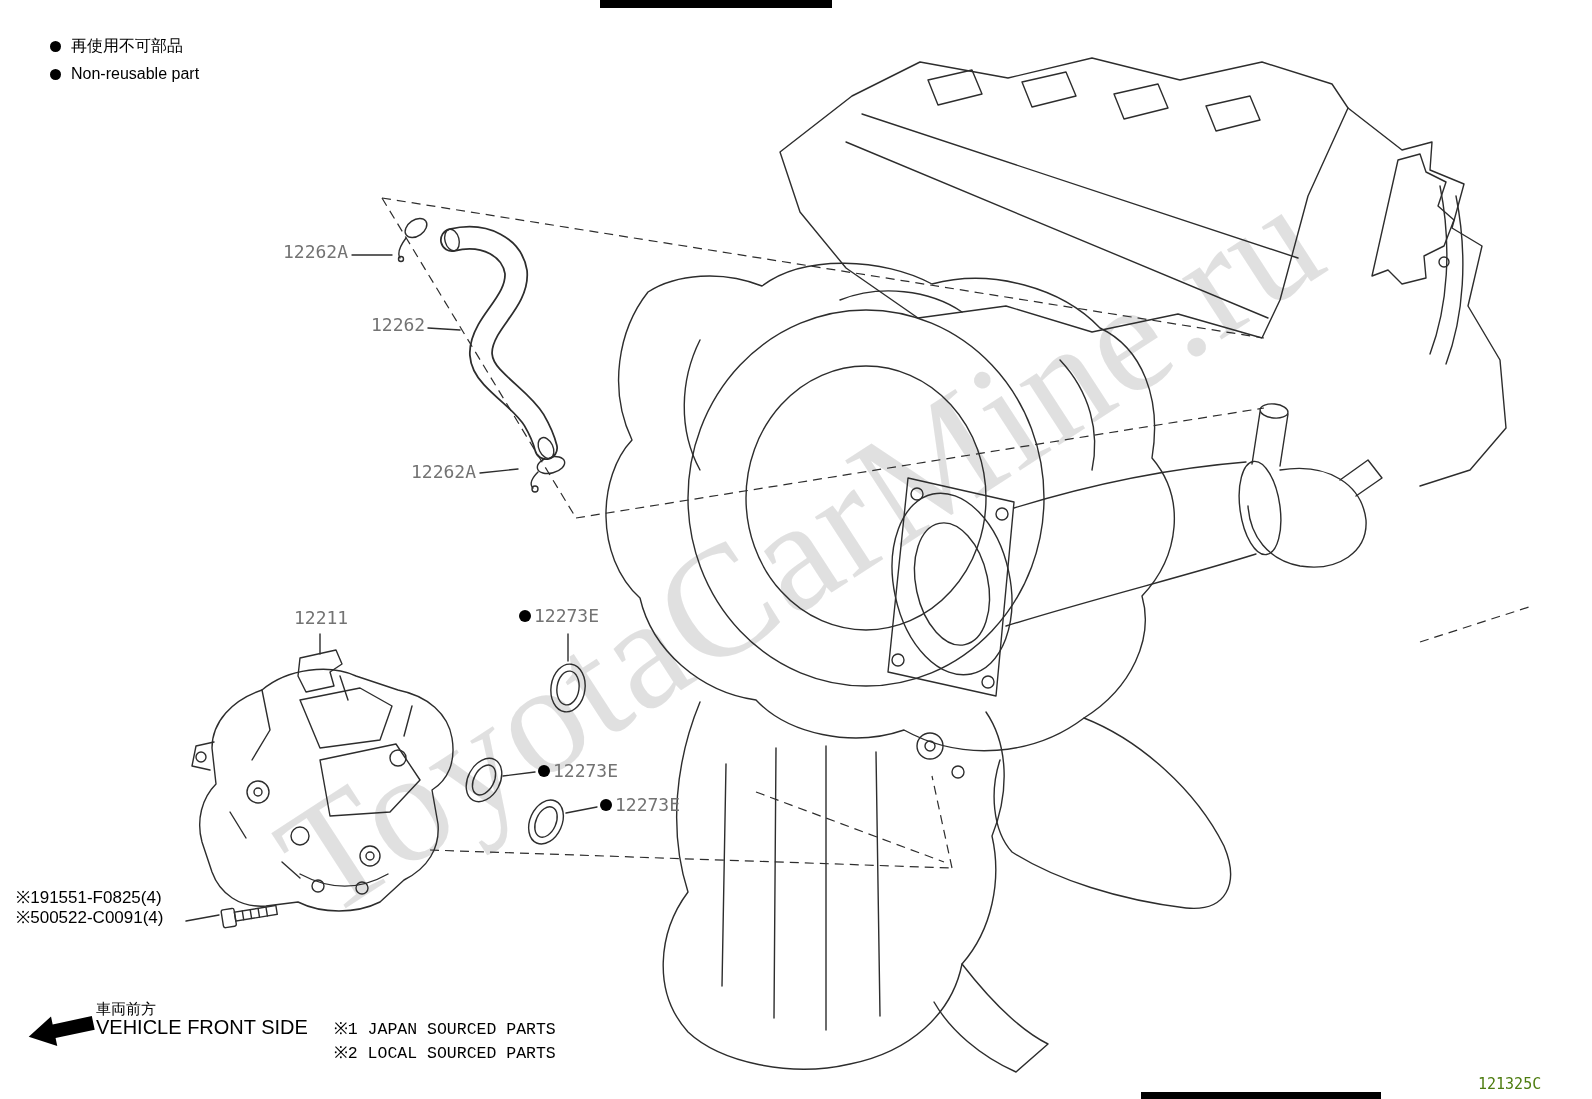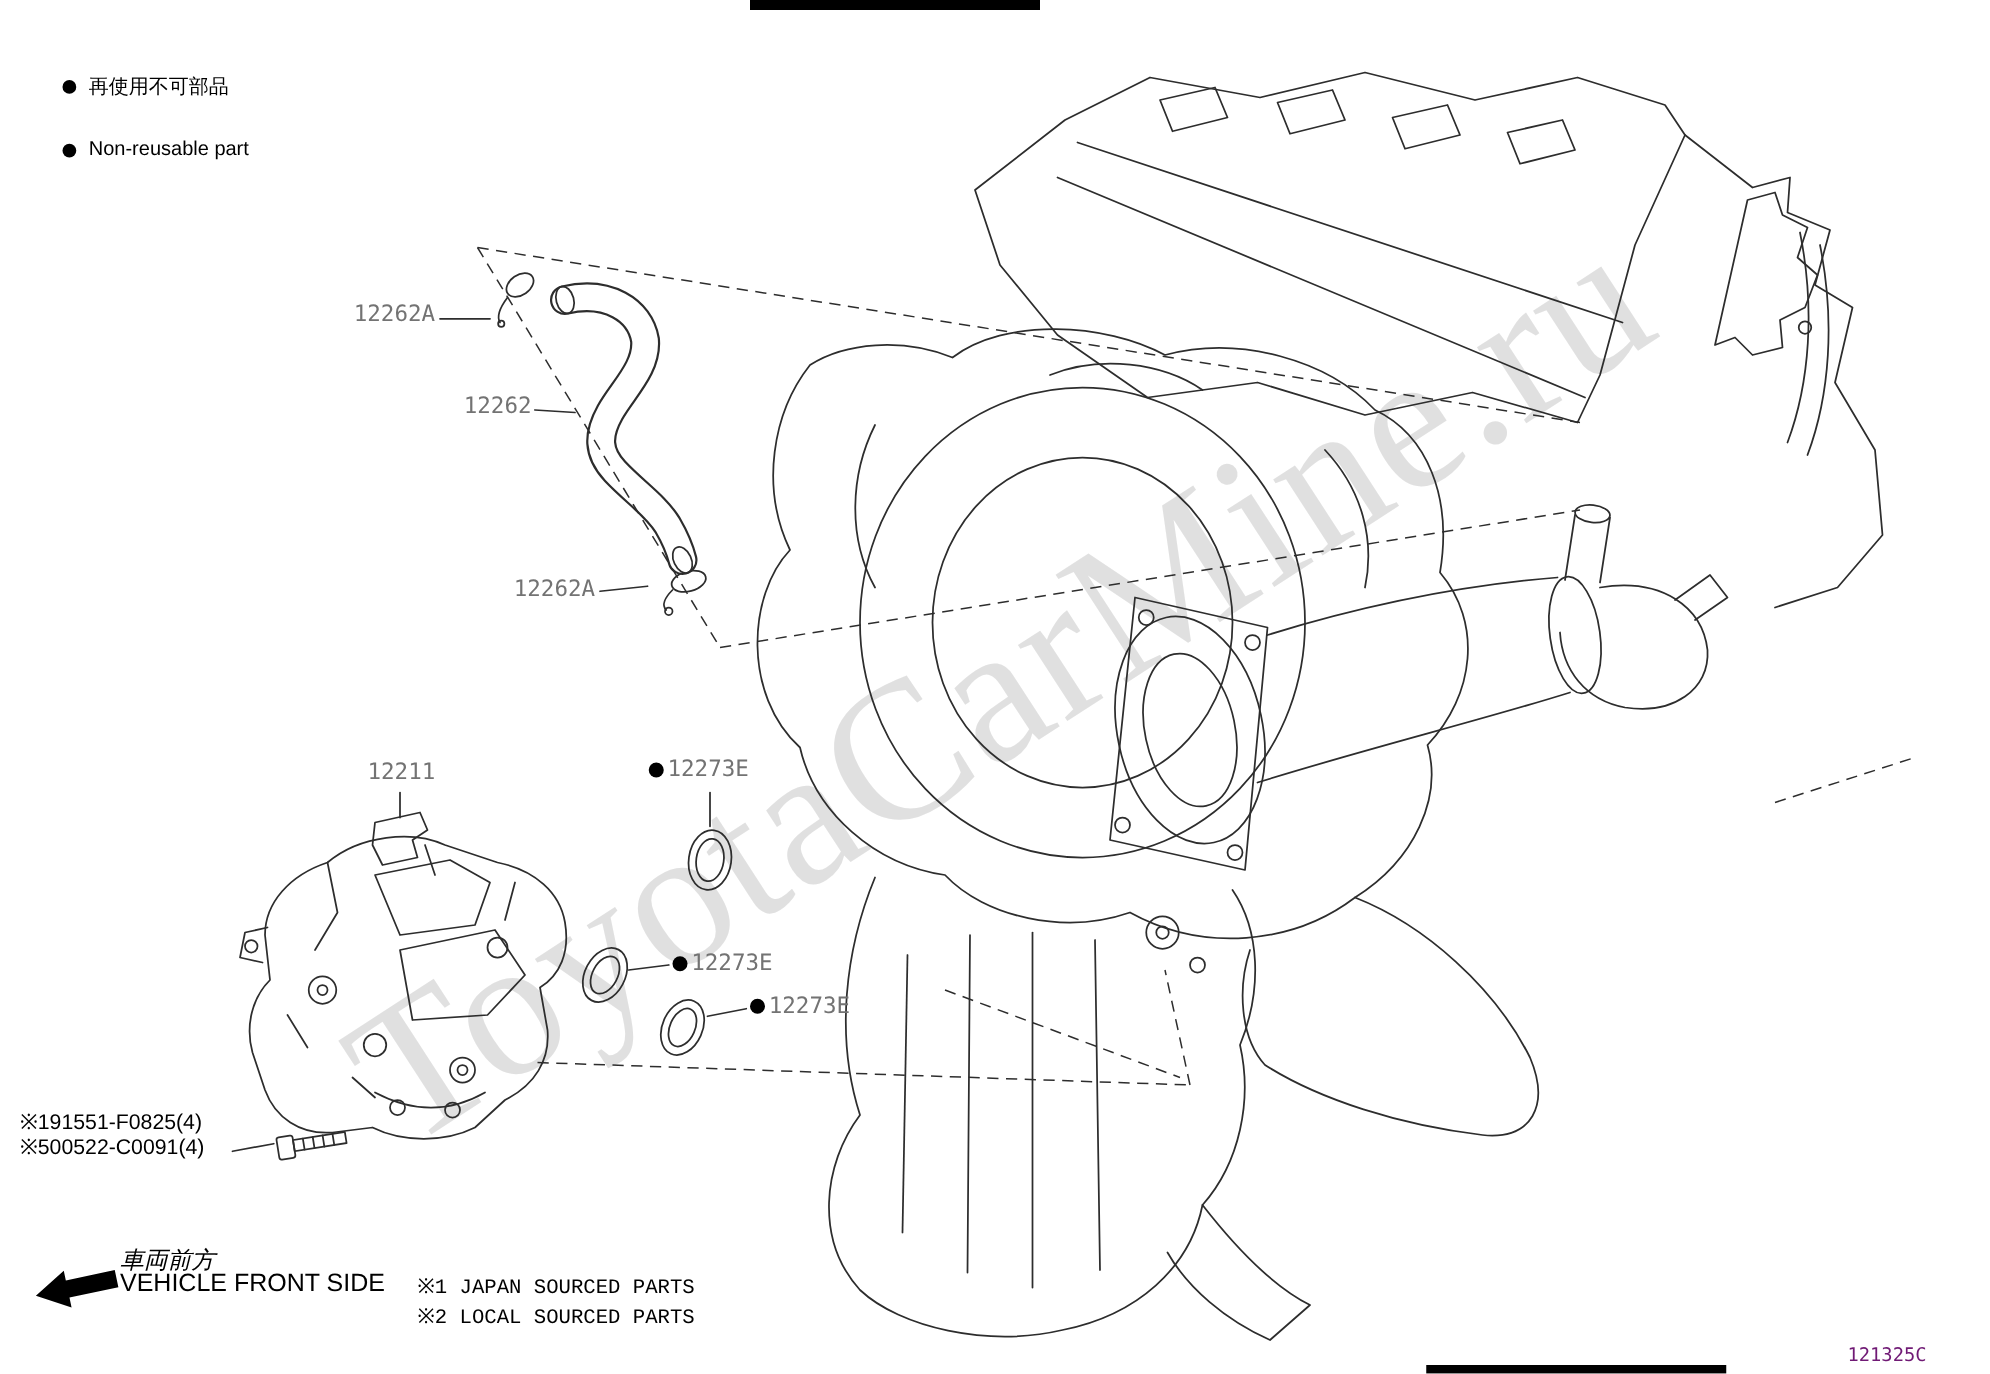--- a/index.html
+++ b/index.html
@@ -13,35 +13,35 @@
     transform:translate(-50%,-50%) rotate(-33deg);
     font-family:"Liberation Serif", serif; font-size:158px; letter-spacing:2px;
     color:#c3c3c3; opacity:.5; white-space:nowrap; pointer-events:none;
   }
   svg.art { position:absolute; left:0; top:0; z-index:1; }
   .bar { position:absolute; background:#000; z-index:3; }
   .topbar { left:600px; top:0; width:232px; height:8px; }
   .bottombar { left:1141px; top:1092px; width:240px; height:7px; }
 
   .legend { position:absolute; left:50px; top:36px; z-index:2; display:flex; flex-direction:column; gap:8px; }
-  .legend-row { display:flex; align-items:center; gap:10px; font-size:16px;margin-top:23px; }
+  .legend-row { display:flex; align-items:center; gap:10px; font-size:16px; }
   .dot { width:12px; height:12px; background:#000; border-radius:50%; display:inline-block; flex:0 0 auto; }
   .legend .dot { width:11px; height:11px; }
 
   .callout {
     position:absolute; z-index:2; display:flex; align-items:center; gap:3px;
     font-family:"DejaVu Sans Mono", monospace; font-size:18px; color:#737373;
     white-space:nowrap; cursor:pointer;
   }
   .boltref { position:absolute; z-index:2; font-family:Liberation Sans, sans-serif; font-size:17px; line-height:20px; cursor:pointer; white-space:nowrap; }
   .notes { position:absolute; left:334px; top:1018px; z-index:2; font-size:16.5px; line-height:24px; white-space:nowrap;font-family:Liberation Mono, monospace; }
   .frontside { position:absolute; left:96px; top:1000px; z-index:2; white-space:nowrap; }
-  .frontside .jp { font-size:19px; line-height:18px;font-style:italic; }
+  .frontside .jp { font-size:15px; line-height:18px; }
   .frontside .en { font-size:20px; line-height:19px; }
-  .figcode { position:absolute; left:1478px; top:1075px; z-index:2; font-family:"DejaVu Sans Mono", monospace; font-size:15px; color:#701a75; }
+  .figcode { position:absolute; left:1478px; top:1075px; z-index:2; font-family:"DejaVu Sans Mono", monospace; font-size:15px; color:#4d7c0f; }
 </style>
 </head>
 <body>
 
 <div class="stage">
 
   <div class="watermark">ToyotaCarMine.ru</div>
 
   <div class="bar topbar"></div>
   <div class="bar bottombar"></div>

